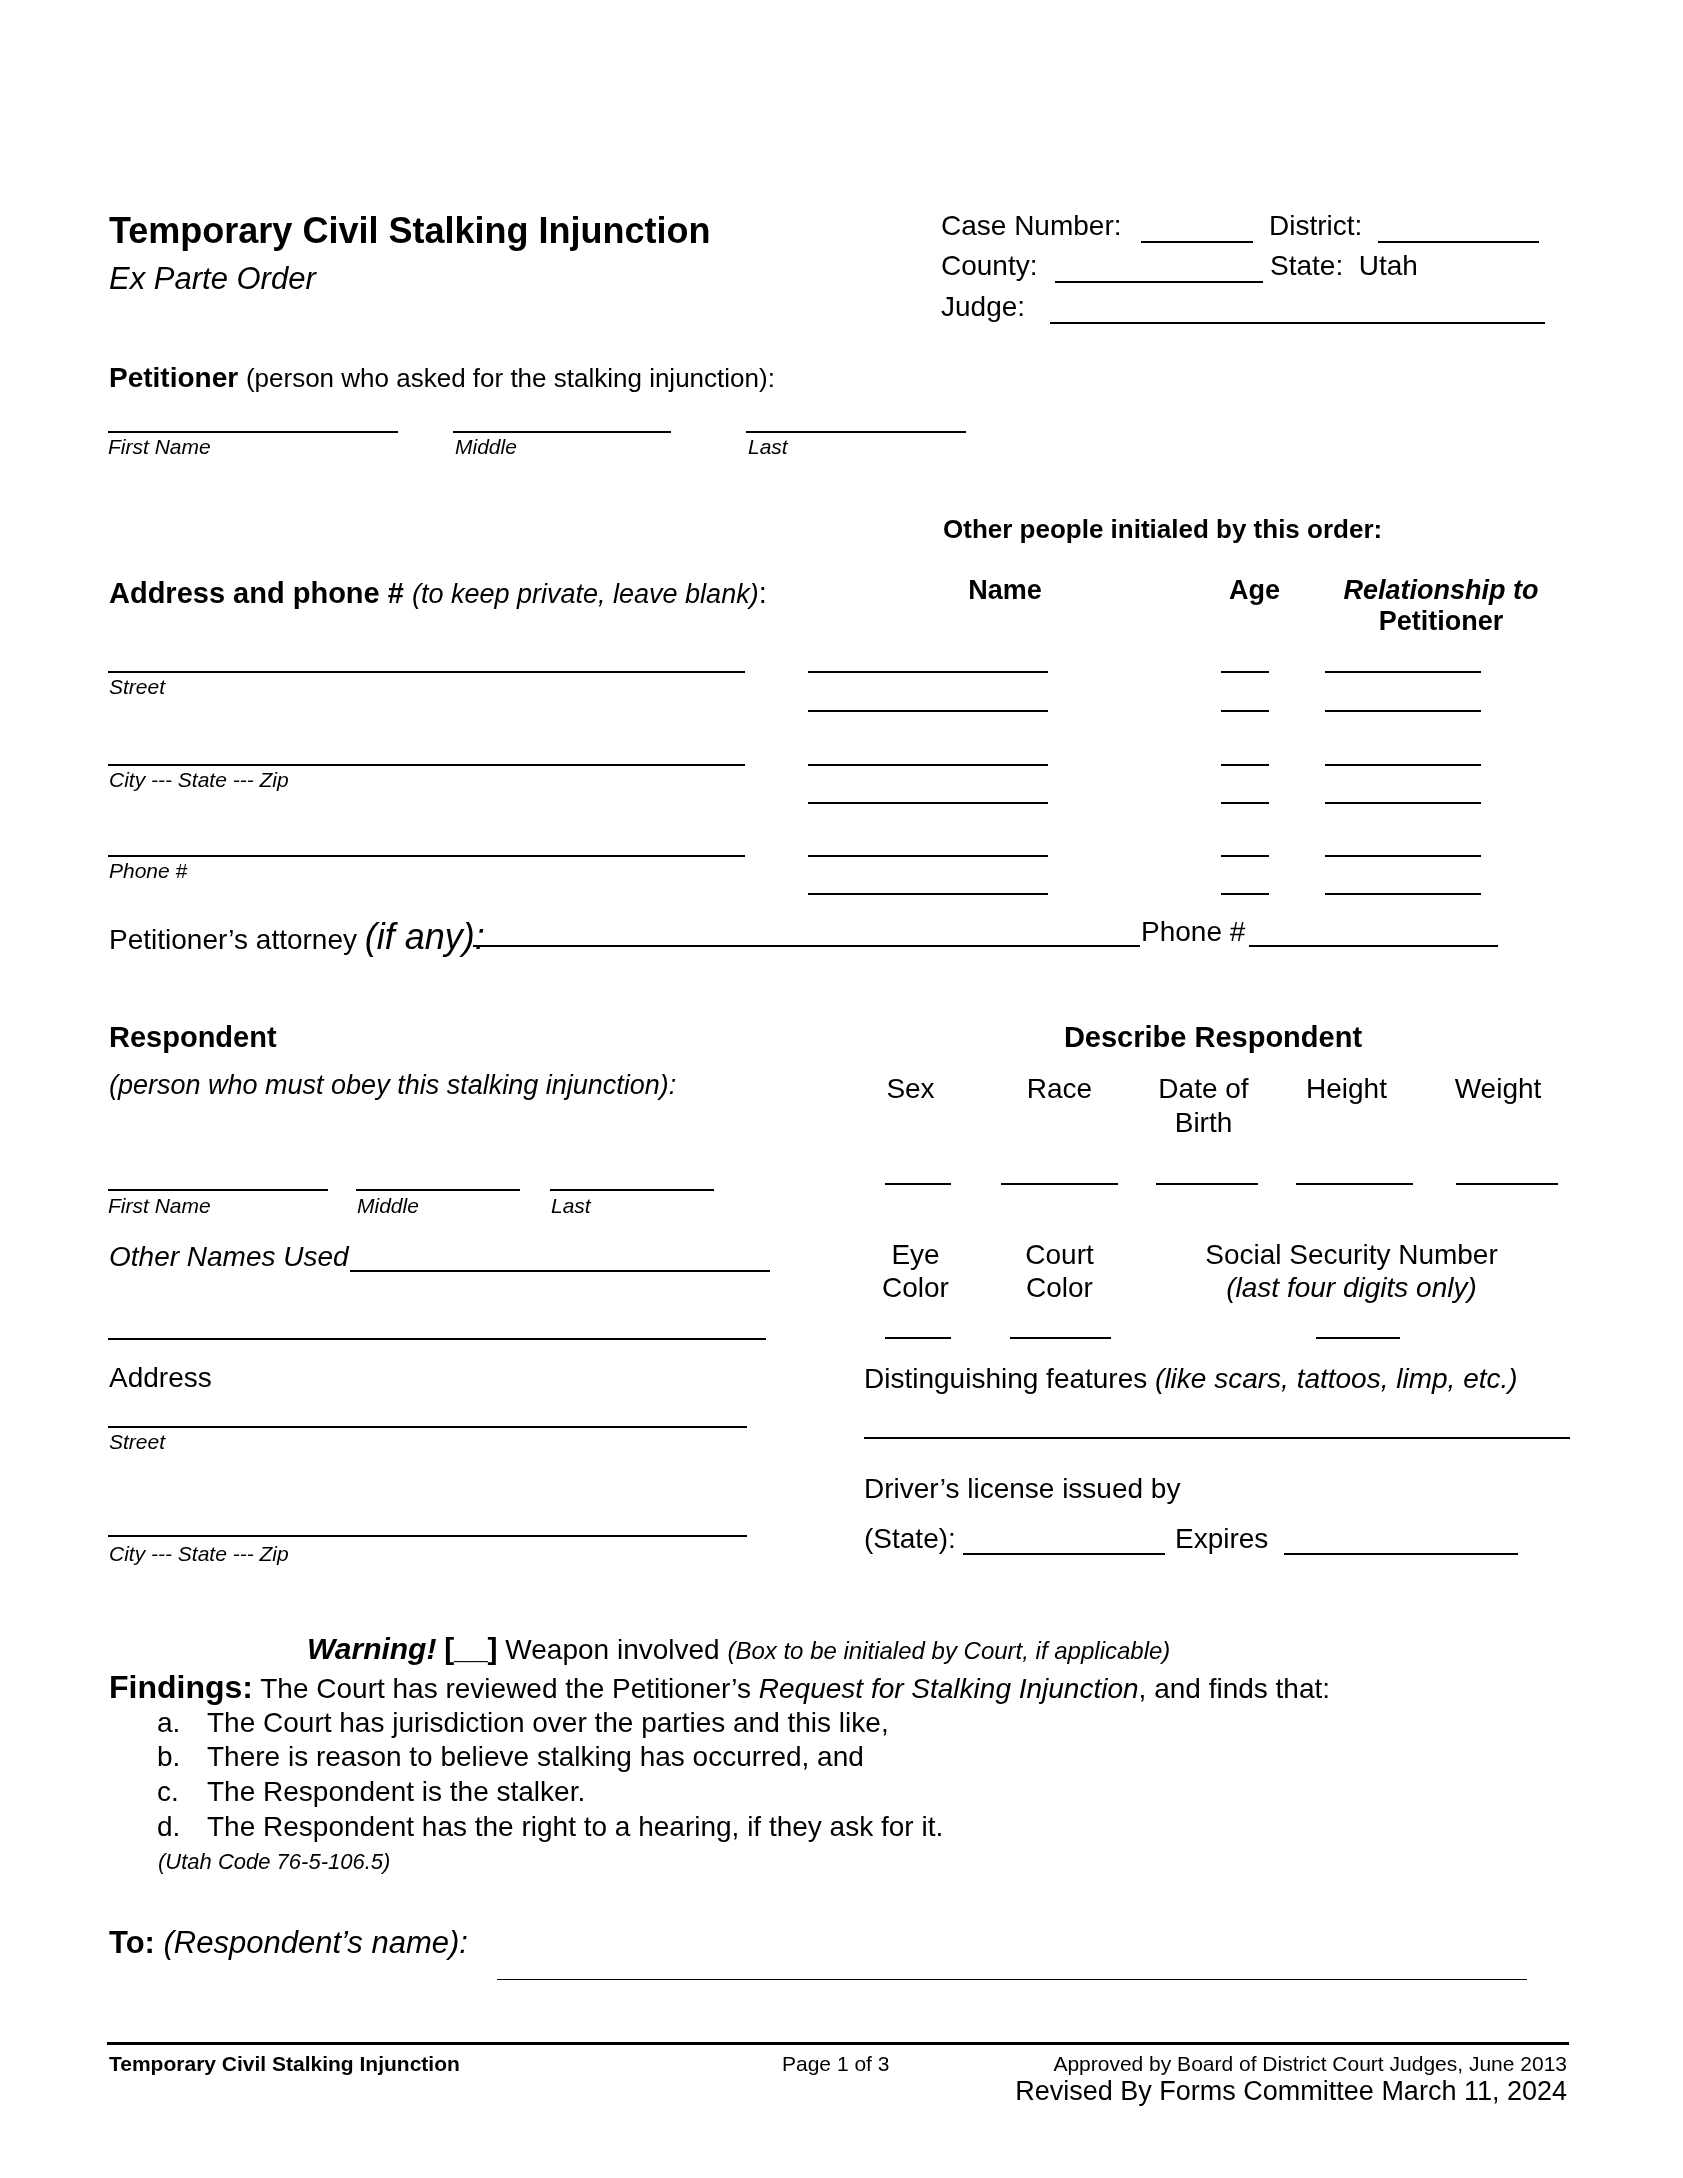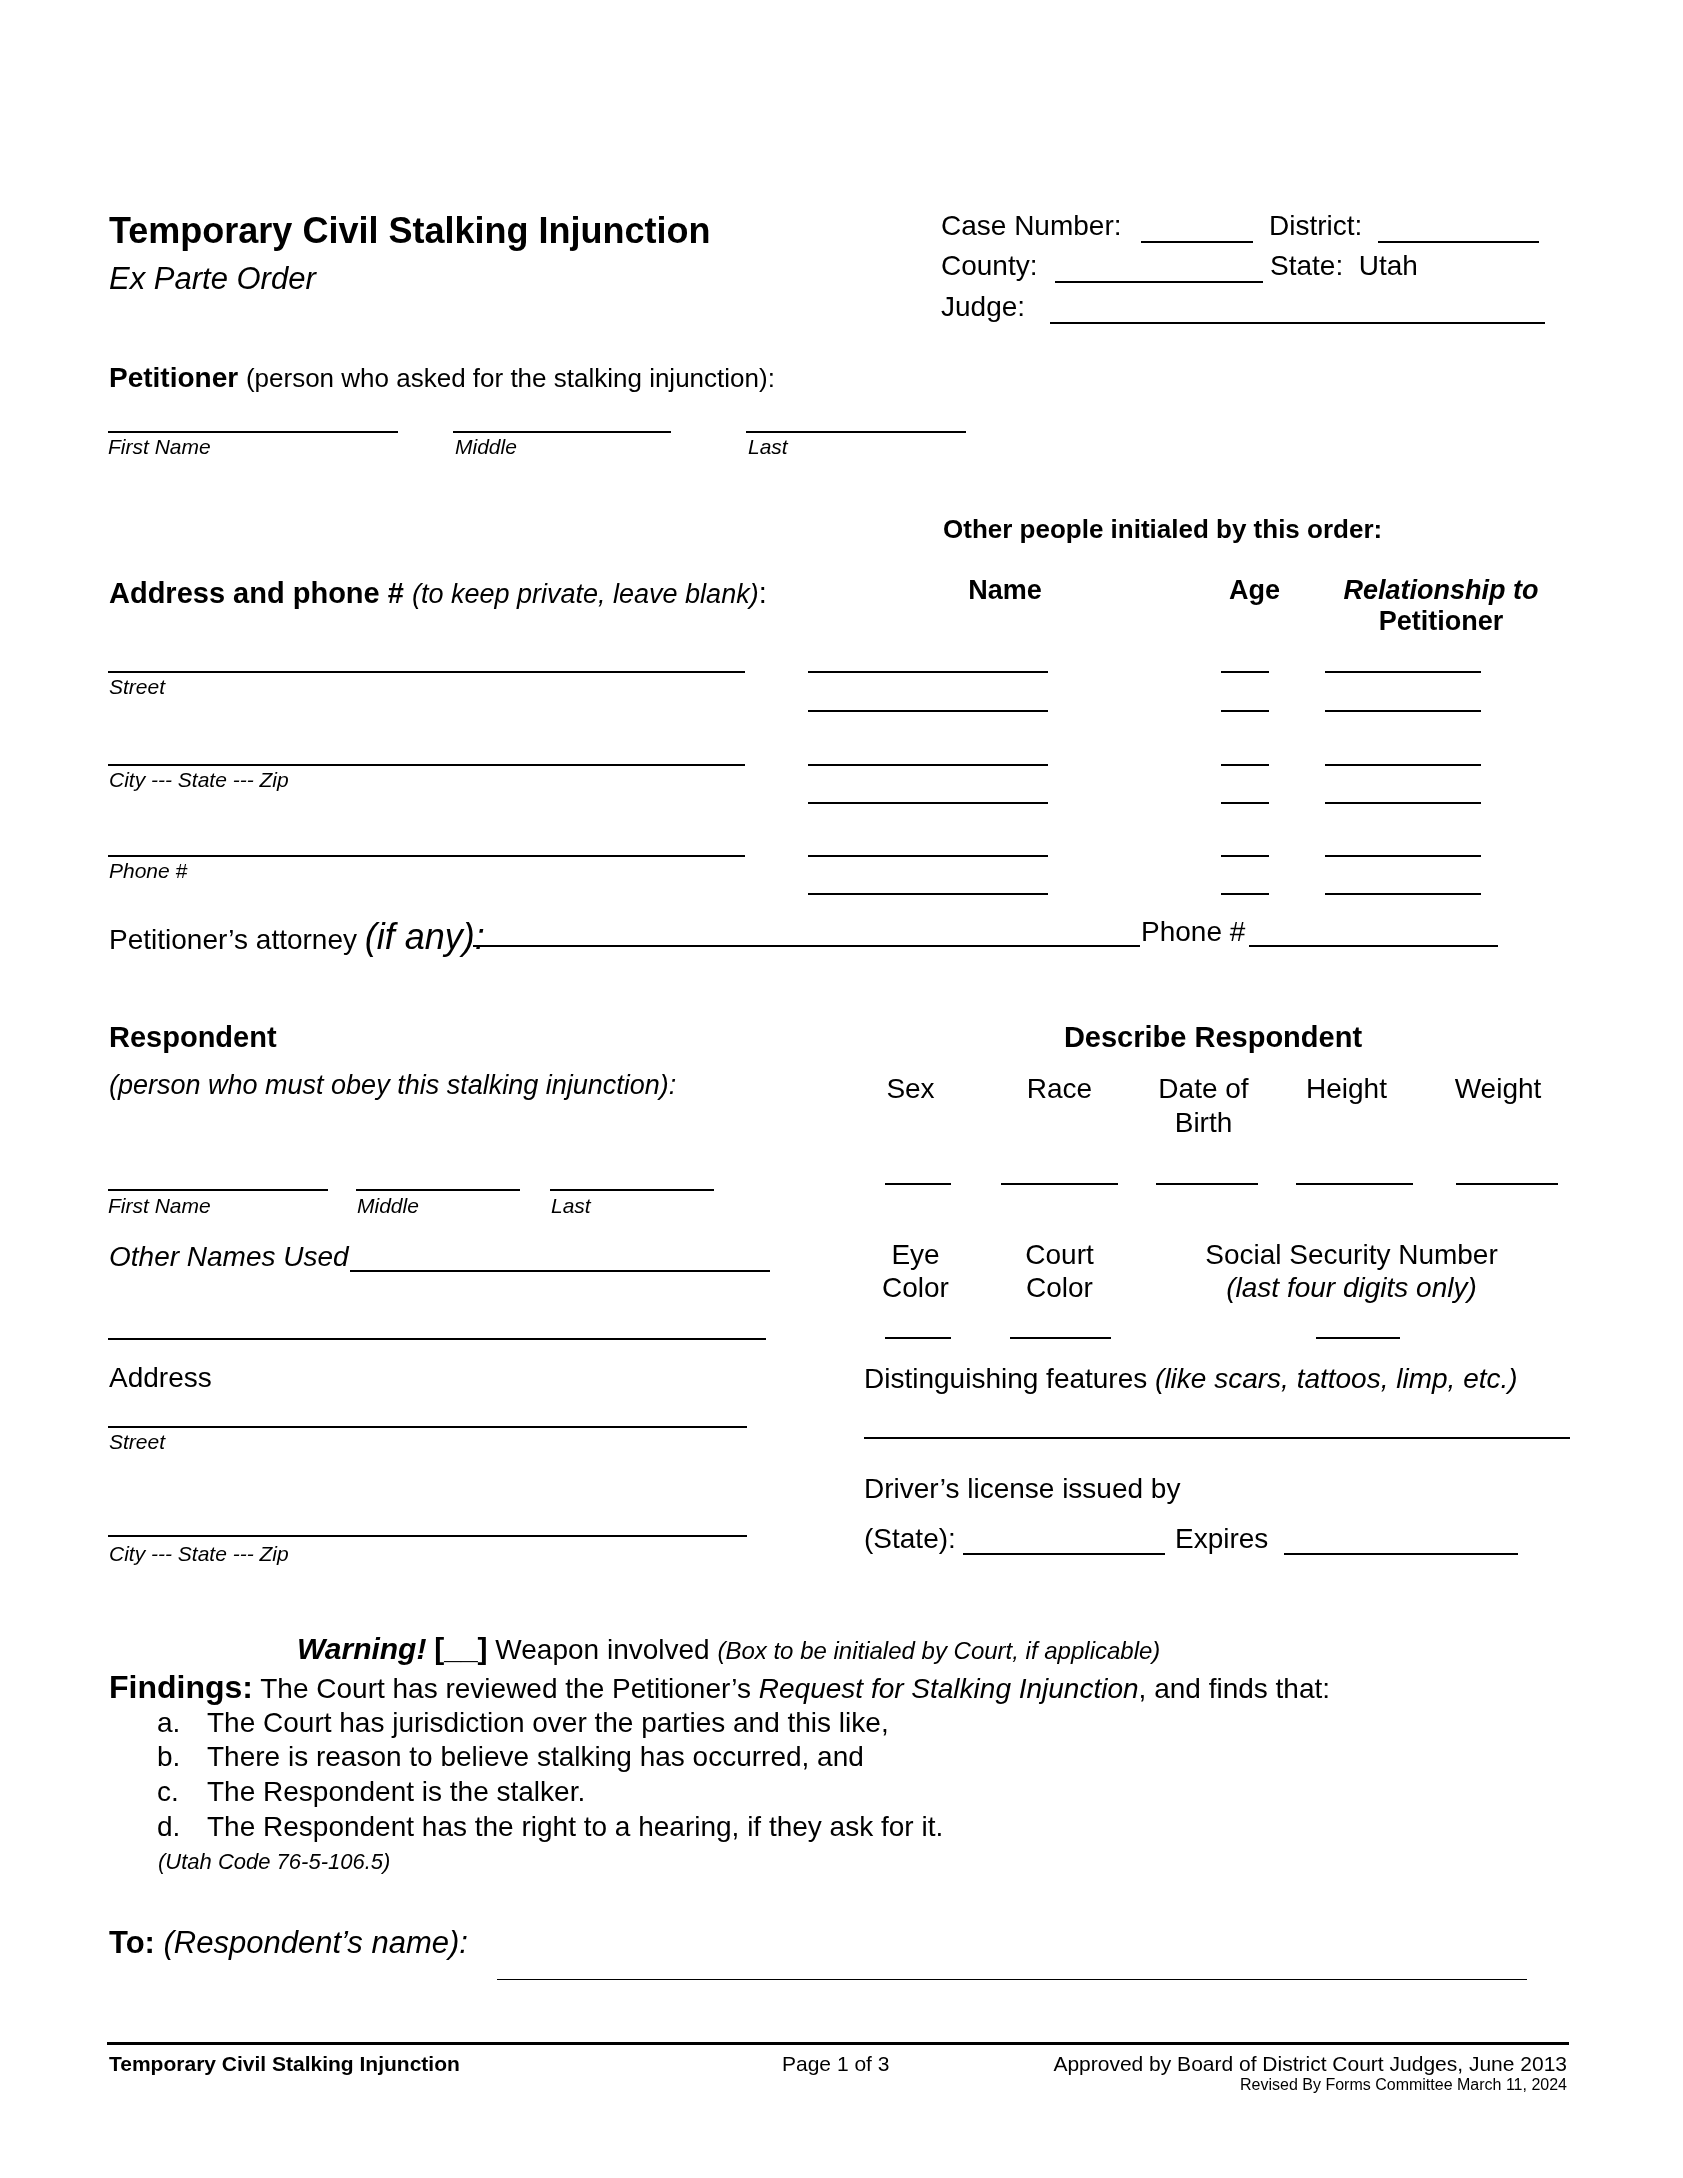--- a/index.html
+++ b/index.html
@@ -142,21 +142,21 @@
   <span class="i">(like scars, tattoos, limp, etc.)</span>
 </div>
 <div class="line" style="left:864px;top:1437px;width:706px;"></div>
 
 <div class="abs t28" style="left:864px;top:1473px;">Driver’s license issued by</div>
 <div class="abs t28" style="left:864px;top:1523px;">(State):</div>
 <div class="line" style="left:963px;top:1553px;width:202px;"></div>
 <div class="abs t28" style="left:1175px;top:1523px;">Expires</div>
 <div class="line" style="left:1284px;top:1553px;width:234px;"></div>
 
-<div class="abs" style="left:297px;top:1632px;font-size:28px;">
+<div class="abs" style="left:307px;top:1632px;font-size:28px;">
   <span class="b i" style="font-size:30px;">Warning!</span>
   <span class="b" style="font-size:30px;">[__]</span>
   <span>Weapon involved</span>
   <span class="i" style="font-size:24px;">(Box to be initialed by Court, if applicable)</span>
 </div>
 
 <div class="abs" style="left:109px;top:1669px;font-size:28px;">
   <span class="b" style="font-size:32px;">Findings:</span>
   <span>The Court has reviewed the Petitioner’s</span>
   <span class="i">Request for Stalking Injunction</span><span>, and finds that:</span>
@@ -175,14 +175,14 @@
 <div class="abs" style="left:109px;top:1925px;font-size:31px;">
   <span class="b">To:</span>
   <span class="i">(Respondent’s name):</span>
 </div>
 <div class="line thin" style="left:497px;top:1979px;width:1030px;"></div>
 
 <div class="line" style="left:107px;top:2042px;width:1462px;border-top-width:3px;"></div>
 <div class="abs b" style="left:109px;top:2052px;font-size:21px;">Temporary Civil Stalking Injunction</div>
 <div class="abs" style="left:782px;top:2052px;font-size:21px;">Page 1 of 3</div>
 <div class="abs" style="right:116px;top:2052px;font-size:21px;text-align:right;">Approved by Board of District Court Judges, June 2013</div>
-<div class="abs" style="right:116px;top:2076px;font-size:16px;text-align:left;">Revised By Forms Committee March 11, 2024</div>
+<div class="abs" style="right:116px;top:2076px;font-size:27px;text-align:left;">Revised By Forms Committee March 11, 2024</div>
 
 
 </body></html>

